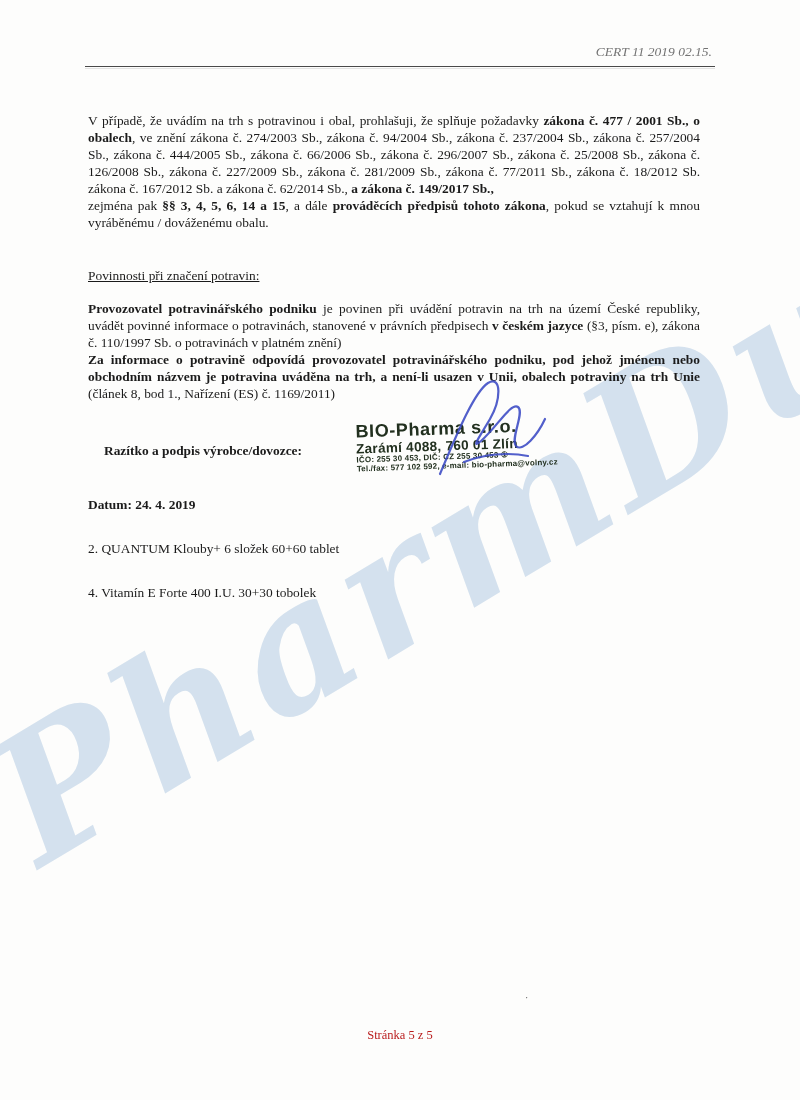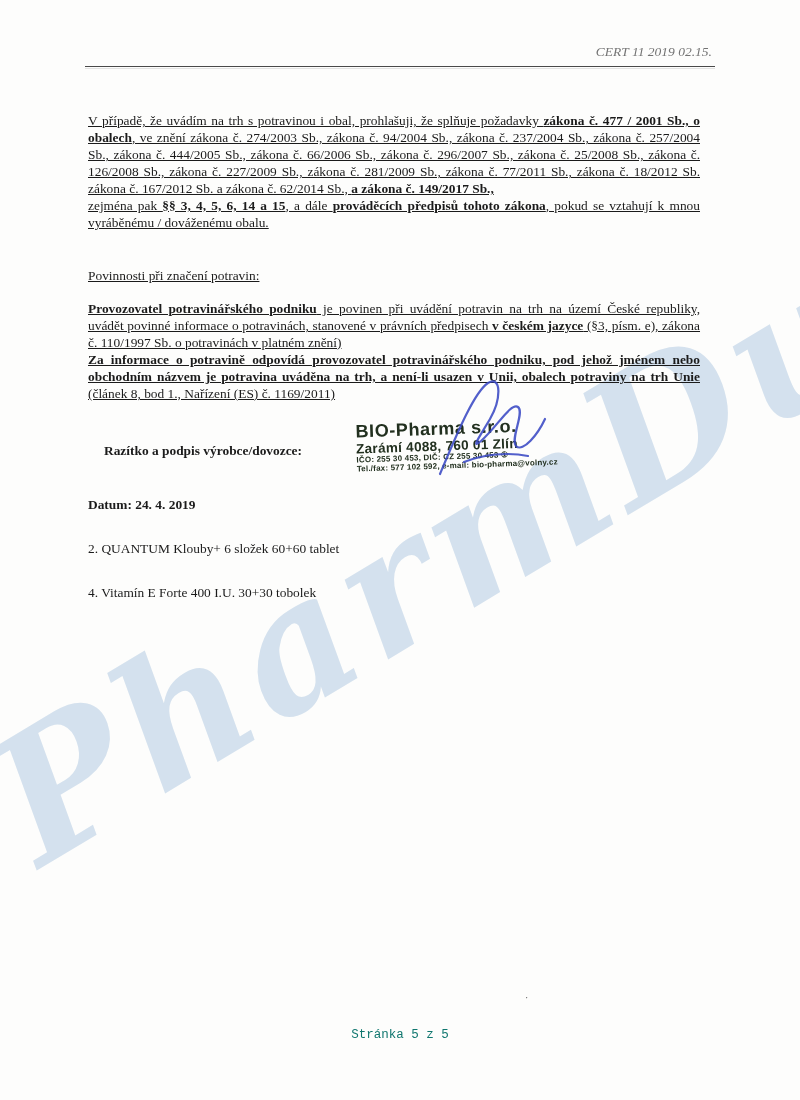--- a/index.html
+++ b/index.html
@@ -54,21 +54,21 @@
 
   
   .content {
     position: absolute;
     top: 112px;
     left: 88px;
     width: 612px;
     font-size: 13.4px;
     line-height: 17px;
   }
-  p.just { text-align: justify; margin: 0; text-decoration: underline; }
+  p.just { text-align: justify; margin: 0; }
 
   .section-heading {
     margin: 36px 0 16px 0;
     font-size: 13.4px;
     font-weight: normal;
     text-decoration: underline;
   }
 
   
   .stamp-row { position: relative; margin-top: 24px; height: 66px; }
@@ -97,23 +97,23 @@
   .products-heading { margin-top: 32px; font-weight: bold; }
   .product-item { margin-top: 27px; }
 
   
   .footer {
     position: absolute;
     top: 1028px;
     left: 0;
     width: 100%;
     text-align: center;
-    font-family: Liberation Mono, monospace;
+    font-family: Liberation Serif, serif;
     font-size: 12.5px;
-    color: #0f766e;
+    color: #b91c1c;
   }
   .scan-speck {
     position: absolute;
     top: 992px;
     left: 525px;
     font-size: 10px;
     color: #555;
   }
 </style>
 </head>

